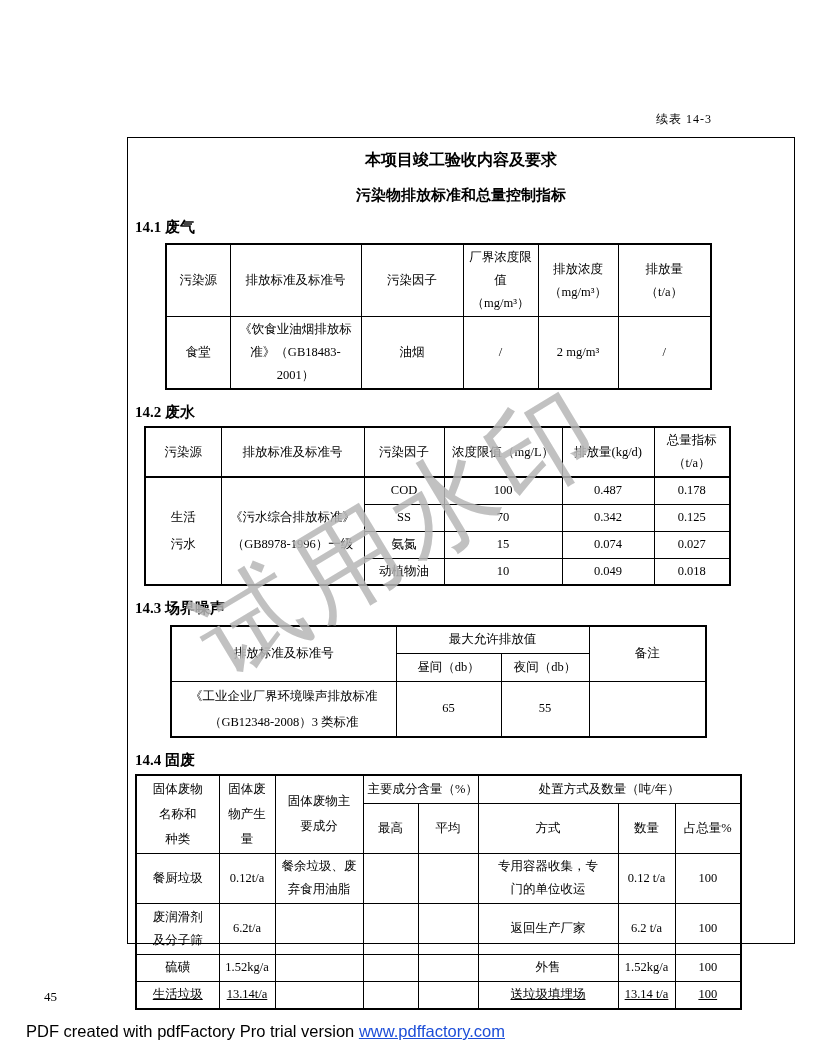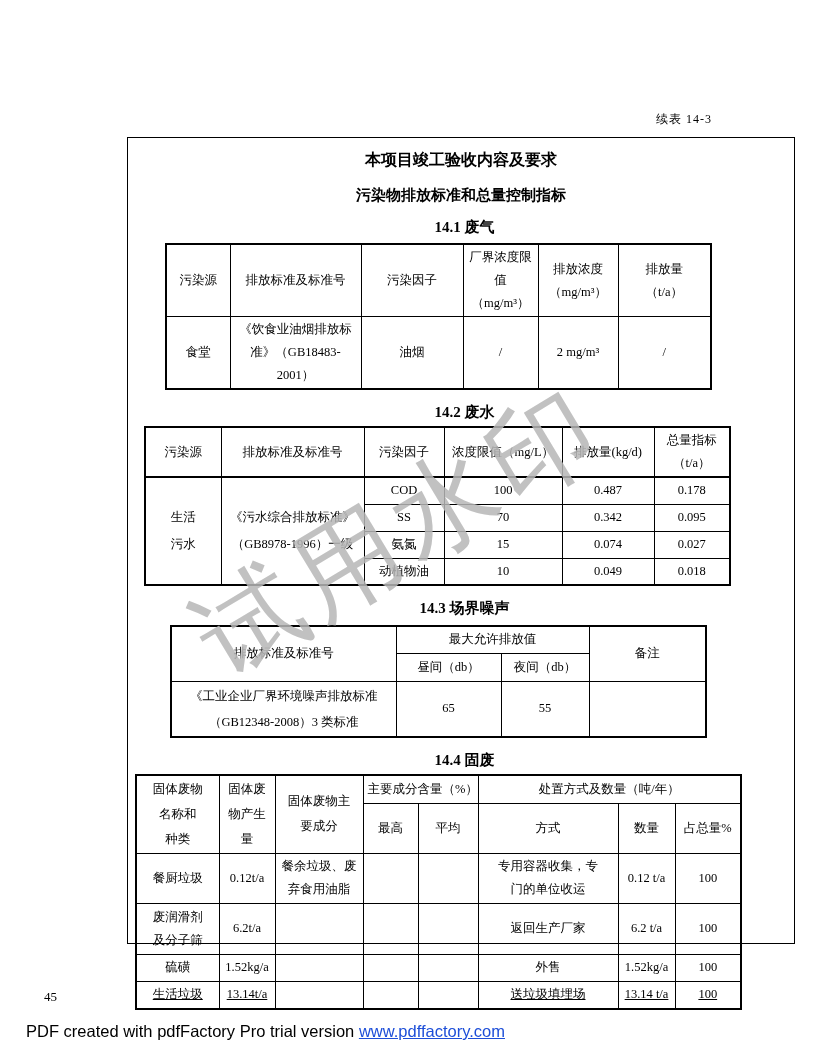--- a/index.html
+++ b/index.html
@@ -7,21 +7,21 @@
   body { position:relative; overflow:hidden; color:#000;
          font-family:"Liberation Serif","DejaVu Serif",serif; }
 
   .cont-label { position:absolute; top:111px; right:104px; font-size:12px; letter-spacing:1px; }
 
   .frame { position:absolute; left:105px; top:137px; width:668px; height:807px;
            border:1px solid #000;margin-left:22px; }
 
   .doc-title    { text-align:center; font-weight:bold; font-size:16px; margin-top:12px; }
   .doc-subtitle { text-align:center; font-weight:bold; font-size:15px; margin-top:15px; }
-  .sec { font-weight:bold; font-size:15px; margin:13px 0 0 7px;text-align:center; }
+  .sec { font-weight:bold; font-size:15px; margin:13px 0 0 7px; }
 
   table { border-collapse:collapse; table-layout:fixed; font-size:12.5px; }
   th,td { border:1px solid #000; text-align:center; vertical-align:middle;
           white-space:pre-line; font-weight:normal; padding:1px 4px;
           line-height:23px; overflow:hidden; }
   table { border:2px solid #000; }
   .nowrap { white-space:nowrap; }
 
   #t1 { margin:6px 0 0 37px; width:545px; }
   #t1 .hr { height:46px; } #t1 .dr { height:48px; }
@@ -128,21 +128,21 @@
 （GB8978-1996）一级</td>
         <td>COD</td>
         <td>100</td>
         <td>0.487</td>
         <td>0.178</td>
       </tr>
       <tr class="dr">
         <td>SS</td>
         <td>70</td>
         <td>0.342</td>
-        <td>0.095</td>
+        <td>0.125</td>
       </tr>
       <tr class="dr">
         <td>氨氮</td>
         <td>15</td>
         <td>0.074</td>
         <td>0.027</td>
       </tr>
       <tr class="dr">
         <td>动植物油</td>
         <td>10</td>

